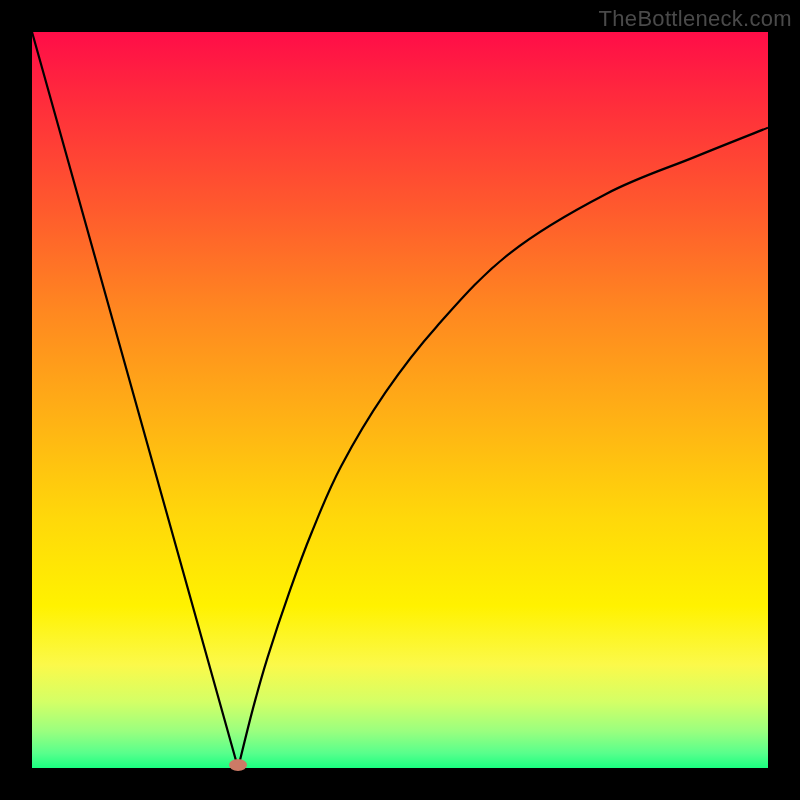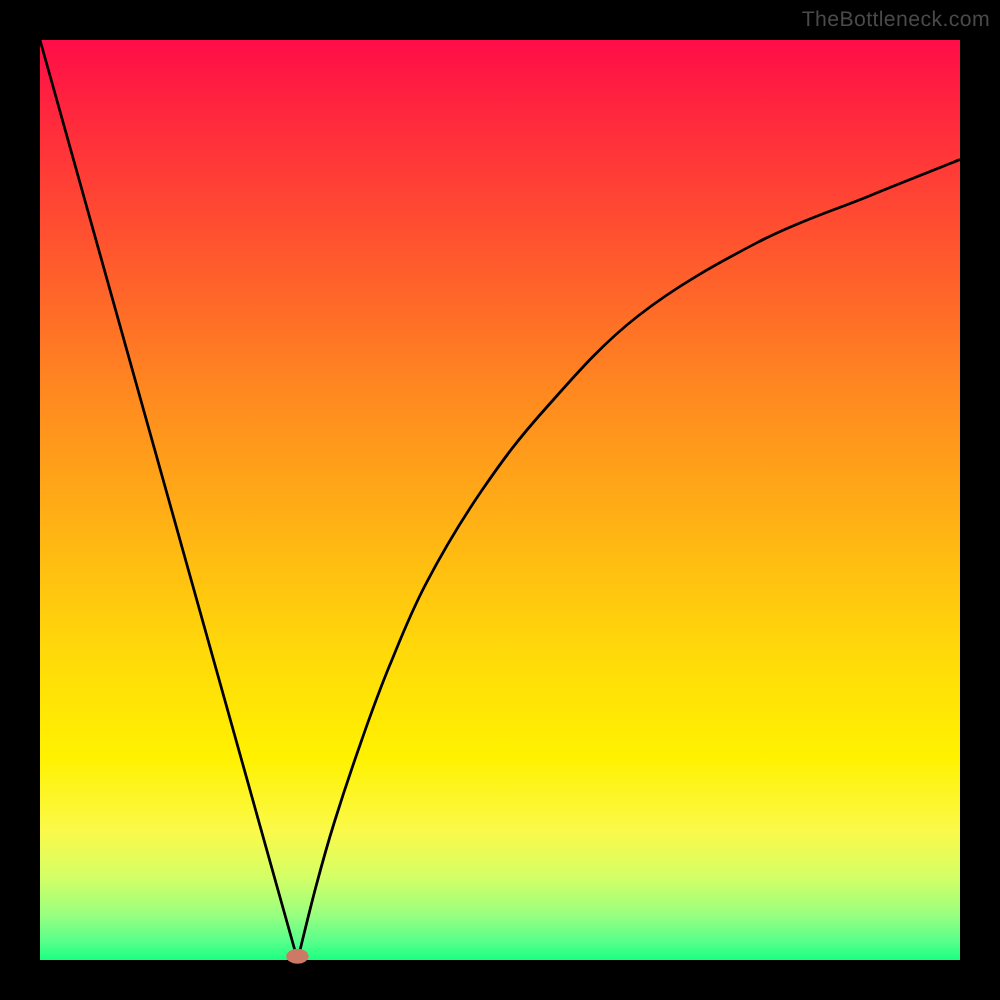--- a/index.html
+++ b/index.html
@@ -39,21 +39,21 @@
         #9aff7f 95%,
         #58ff8c 98%,
         #1aff80 100%
       );
     }
     .watermark {
       position: absolute;
       top: 6px;
       right: 8px;
       color: #4a4a4a;
-      font-size: 17px;
+      font-size: 22px;
       font-weight: 500;
       letter-spacing: 0.3px;
       z-index: 10;
     }
     .curve-svg {
       position: absolute;
       left: 0;
       top: 0;
       width: 100%;
       height: 100%;

